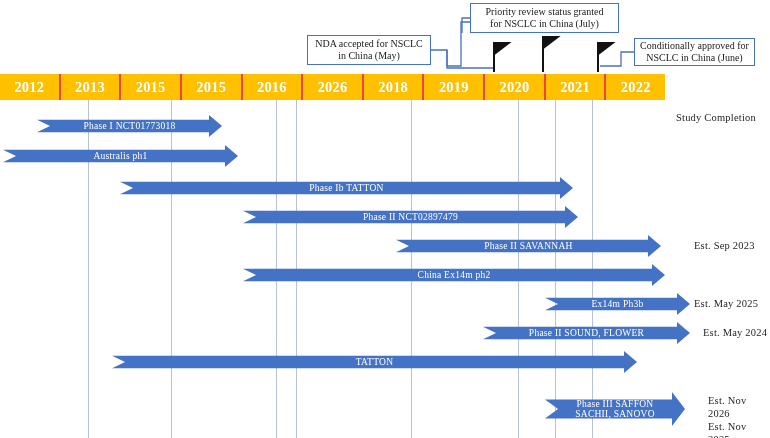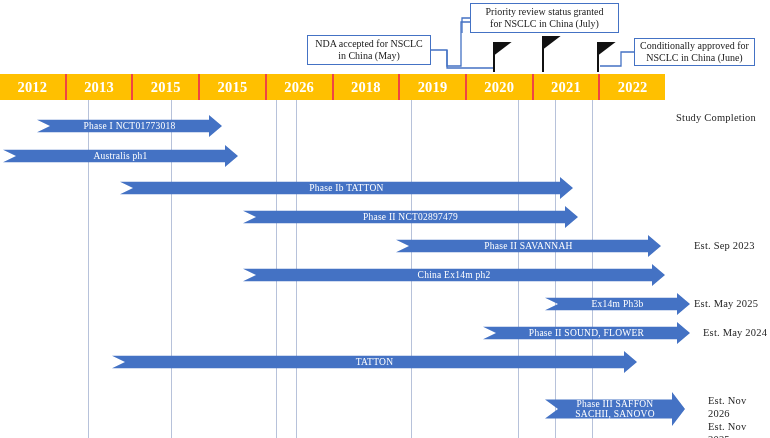--- a/index.html
+++ b/index.html
@@ -91,20 +91,21 @@
       <div class="gridline" style="left: 518px; top: 100px; height: 338px;"></div>
       <div class="gridline" style="left: 555px; top: 100px; height: 338px;"></div>
       <div class="gridline" style="left: 592px; top: 100px; height: 338px;"></div>
     </div>
 
   <div class="year-axis" id="year-axis">
       <div class="year-cell">2012</div>
       <div class="year-cell">2013</div>
       <div class="year-cell">2015</div>
       <div class="year-cell">2015</div>
+      <div class="year-cell">2016</div>
       <div class="year-cell">2026</div>
       <div class="year-cell">2018</div>
       <div class="year-cell">2019</div>
       <div class="year-cell">2020</div>
       <div class="year-cell">2021</div>
       <div class="year-cell">2022</div>
     </div>
 
   <div id="barlayer">
       <div class="bar arrow" style="left: 37px; top: 115px; width: 185px;">

